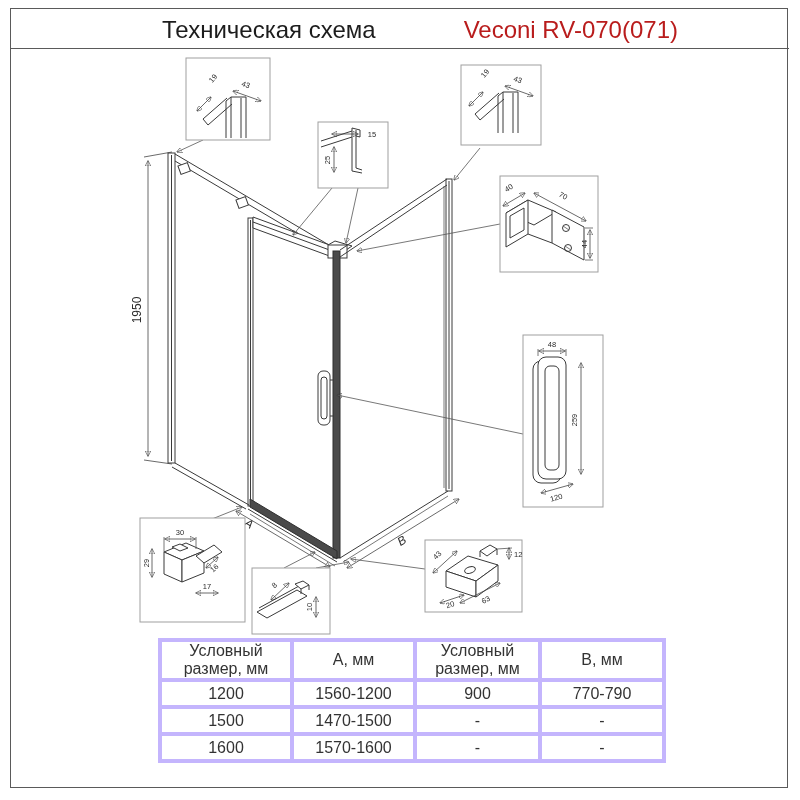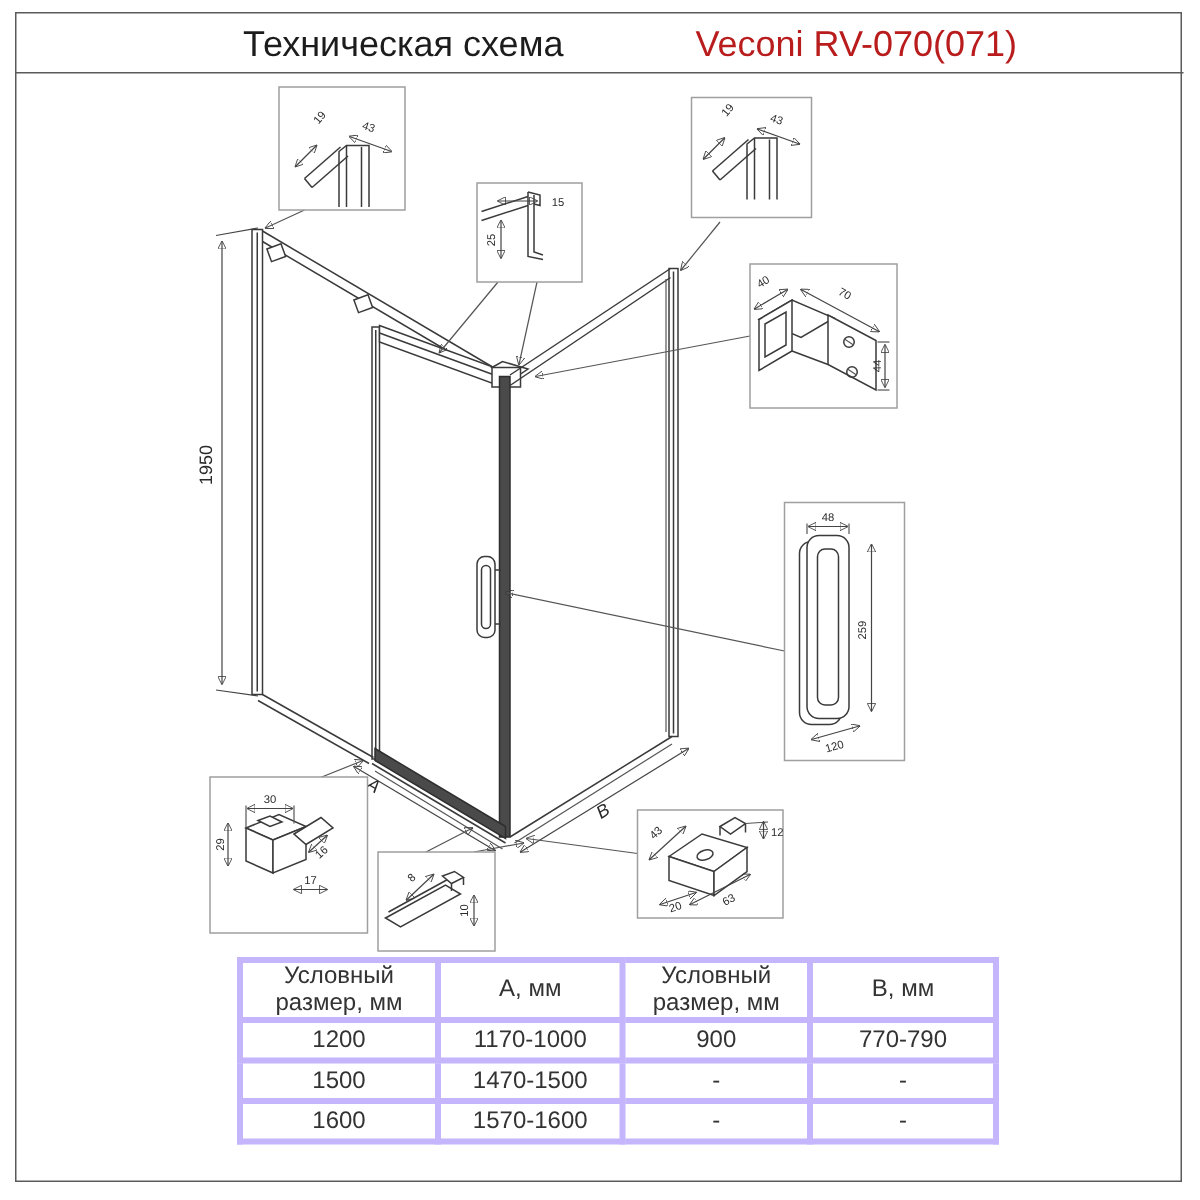--- a/index.html
+++ b/index.html
@@ -275,21 +275,21 @@
     <tr>
       <th>Условный размер, мм</th>
       <th>А, мм</th>
       <th>Условный размер, мм</th>
       <th>В, мм</th>
     </tr>
   </thead>
   <tbody>
     <tr>
       <td>1200</td>
-      <td>1170-1000</td>
+      <td>1560-1200</td>
       <td>900</td>
       <td>770-790</td>
     </tr>
     <tr>
       <td>1500</td>
       <td>1470-1500</td>
       <td>-</td>
       <td>-</td>
     </tr>
     <tr>

